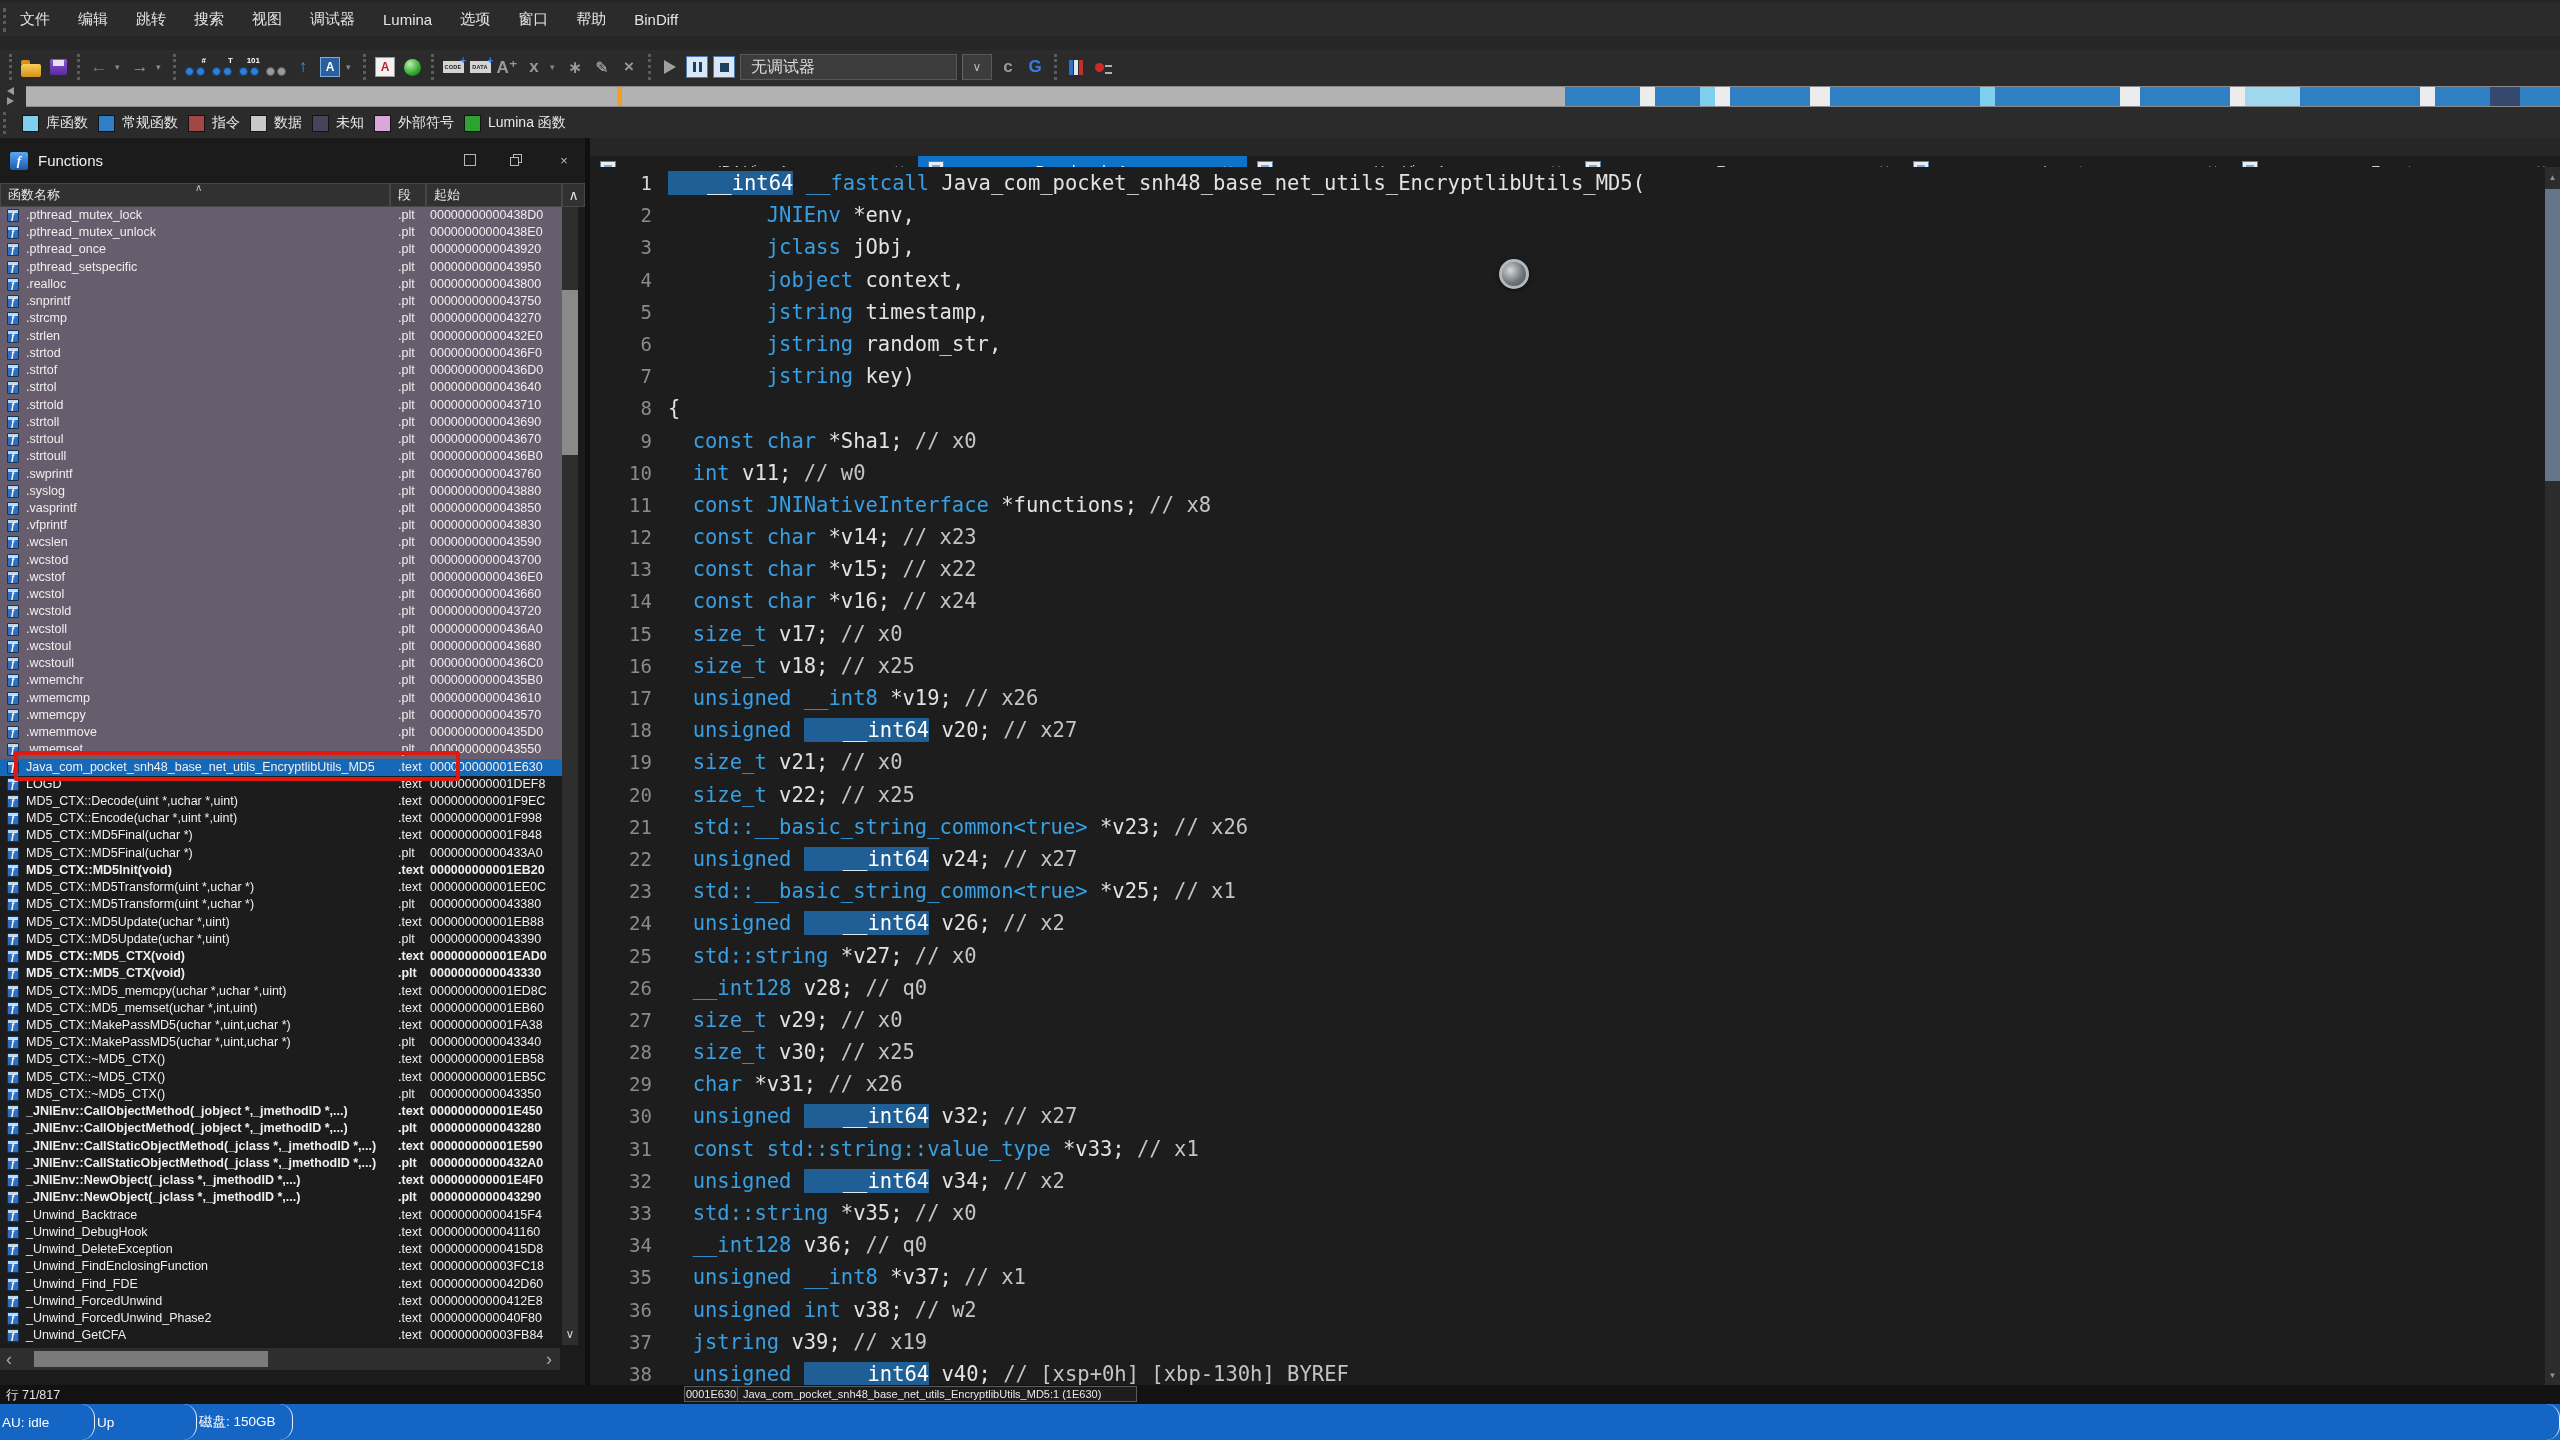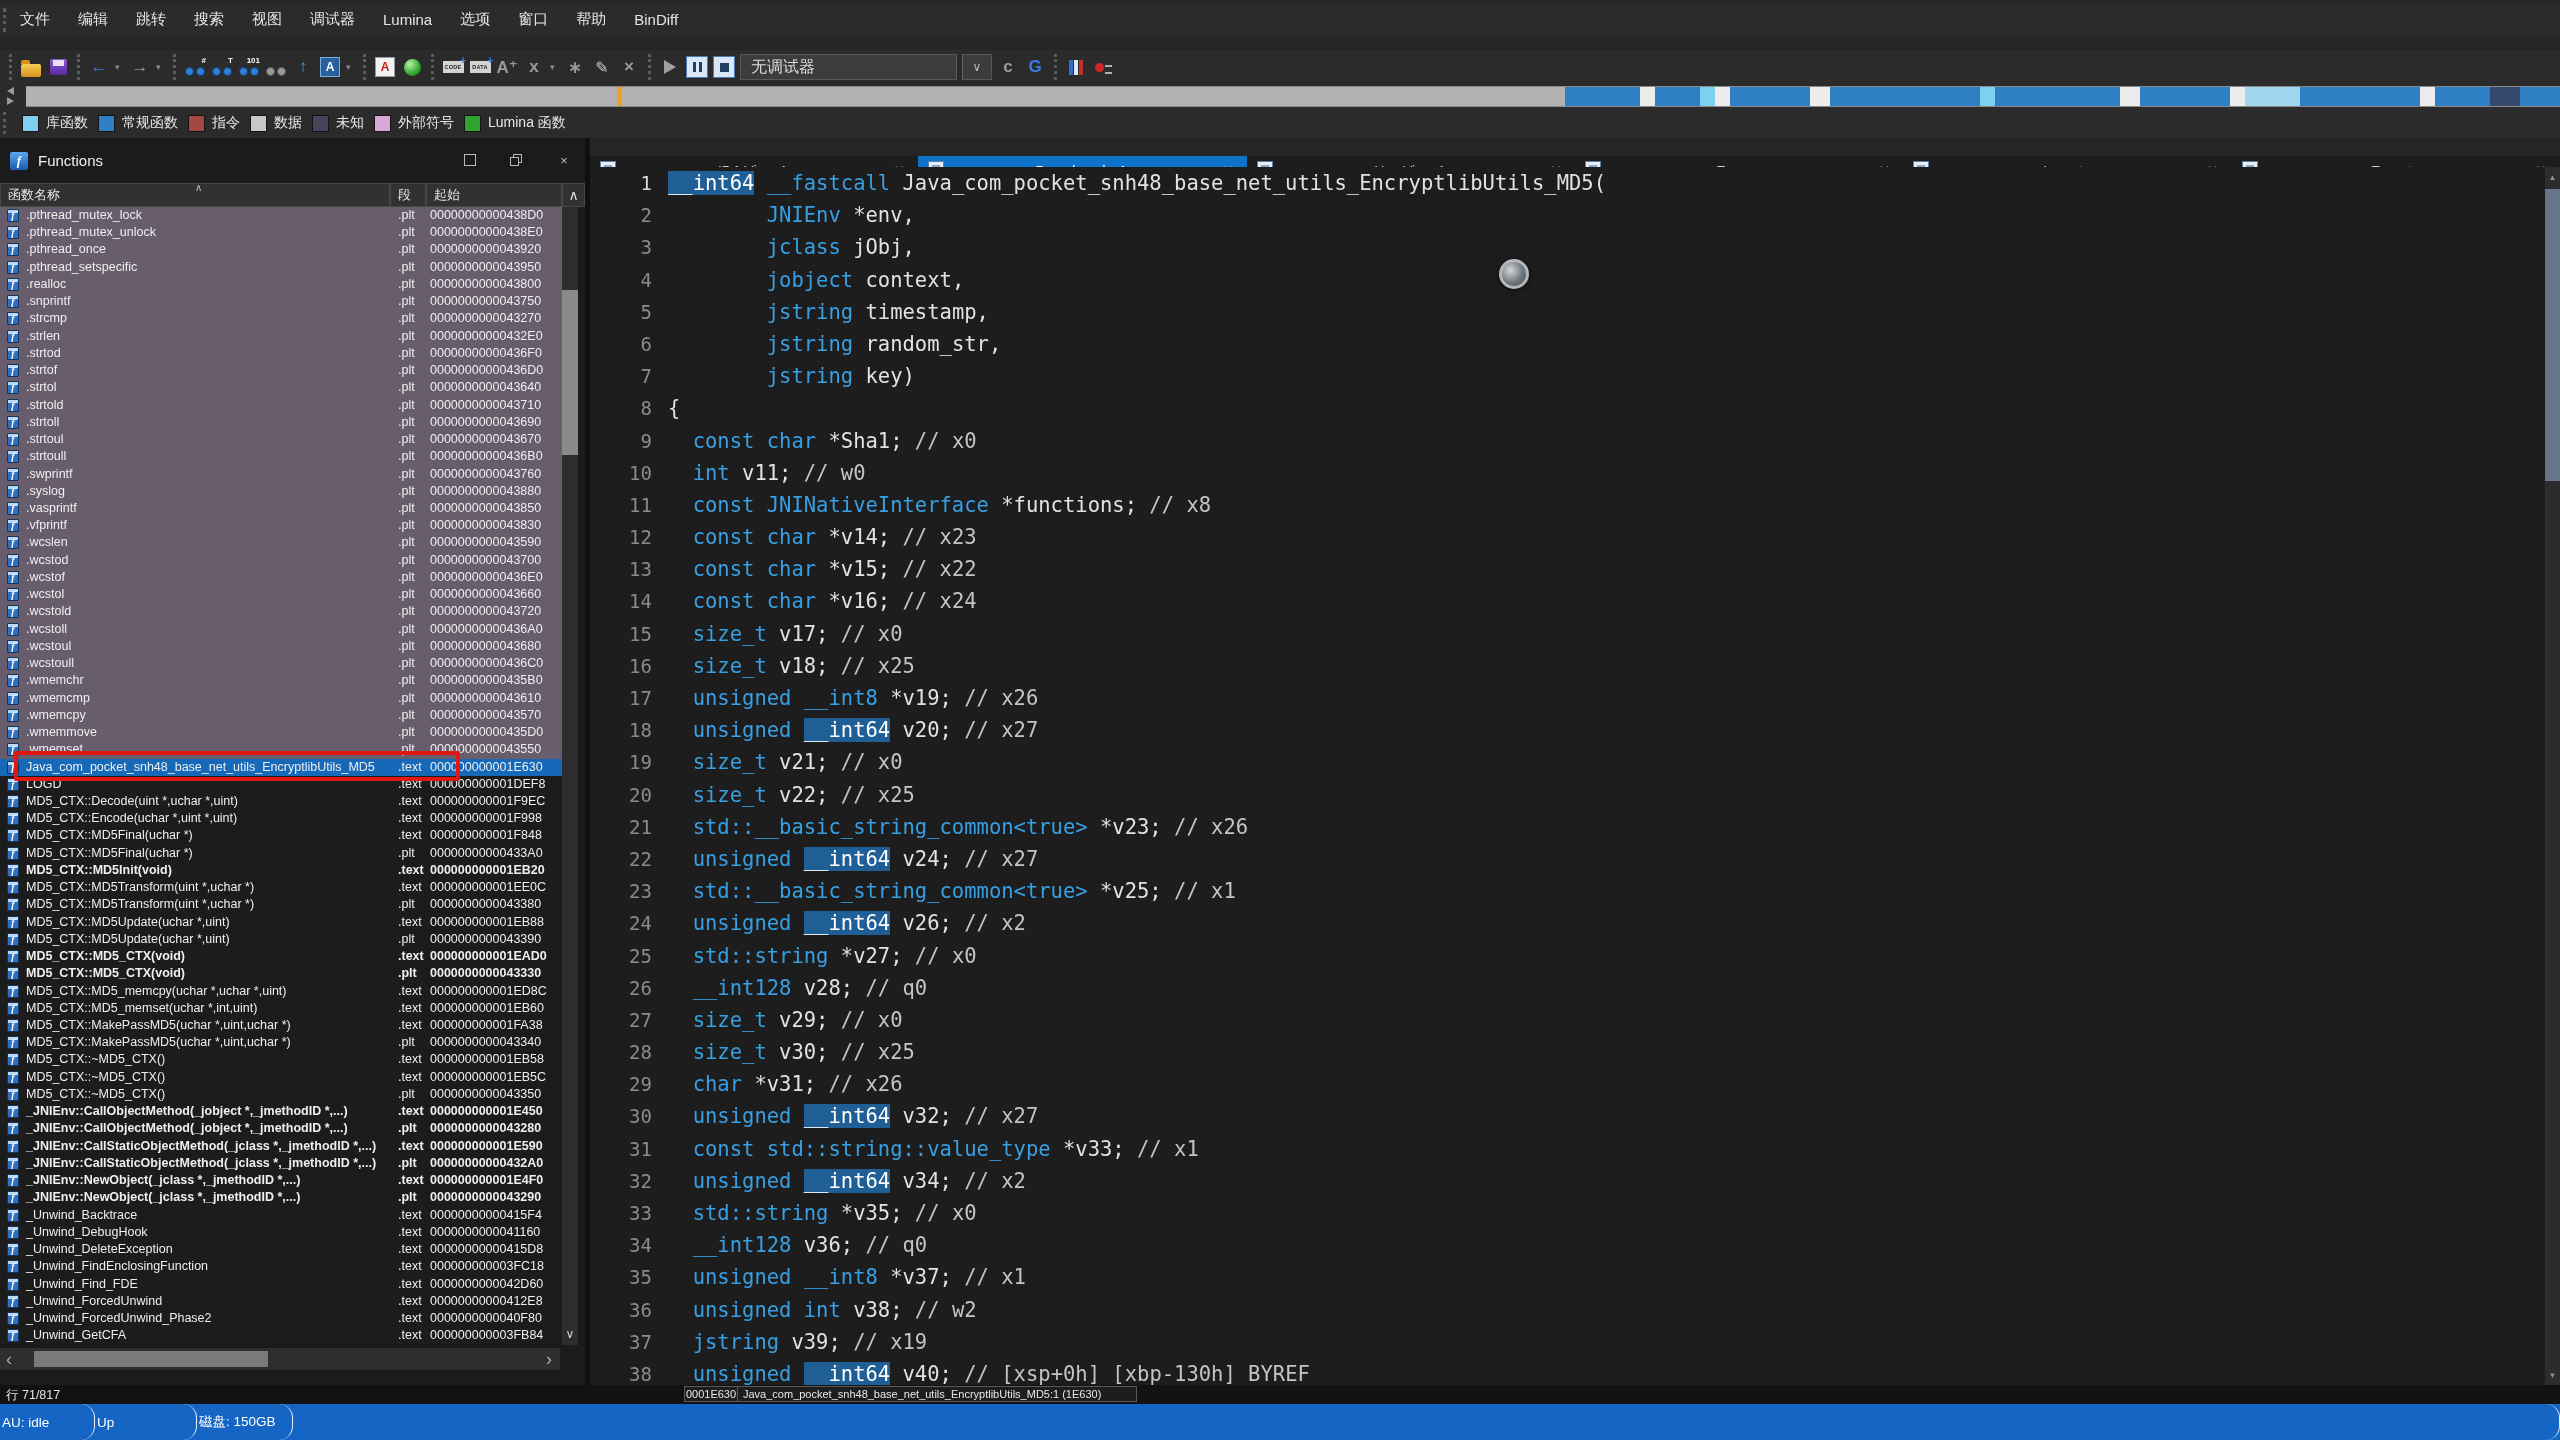--- a/index.html
+++ b/index.html
@@ -139,21 +139,21 @@
   .tab .lbl{flex:1;text-align:center;}
   .xicon{width:18px;text-align:center;font-size:17px;font-weight:bold;color:#d8d8d8;}
   .xicon::before{content:"×";}
   
   #pseudocode{left:590px;top:167px;width:1955px;height:1218px;background:#1d1d1d;overflow:hidden;}
   .pl{display:flex;height:32.2px;line-height:32.2px;font-family:"DejaVu Sans Mono","Liberation Mono",monospace;
     font-size:20.5px;white-space:pre;}
   .pl .ln{width:62px;text-align:right;padding-right:16px;color:#8b8b8b;flex:none;font-size:19px;}
   .pl .ln.cur{color:#d8d8d8;}
   .pl .t{color:#37a0e4;} .pl .n{color:#e2e2e2;} .pl .c{color:#c4c4c4;}
-  .pl .h{background:#1f5f95;color:#fff;border-radius:1px;}
+  .pl .h{background:#1f5f95;color:#fff;border-radius:1px;padding-left:39px;}
   #code-vscroll{left:2545px;top:167px;width:15px;height:1218px;background:#2c2c2c;}
   #code-vup,#code-vdn{position:absolute;left:0;width:15px;height:20px;color:#909090;font-size:8px;
     display:flex;align-items:center;justify-content:center;}
   #code-vup{top:0;} #code-vdn{bottom:0;}
   #code-vthumb{position:absolute;left:0;top:22px;width:15px;height:292px;background:#66758a;}
   
   #float-ball{left:1499px;top:259px;width:30px;height:30px;border-radius:50%;
     border:3px solid #b4b8bc;box-sizing:border-box;
     background:radial-gradient(circle at 35% 35%,#d8d8d8,#70787f 55%,#474d54);
     box-shadow:0 1px 5px rgba(0,0,0,.6);}

